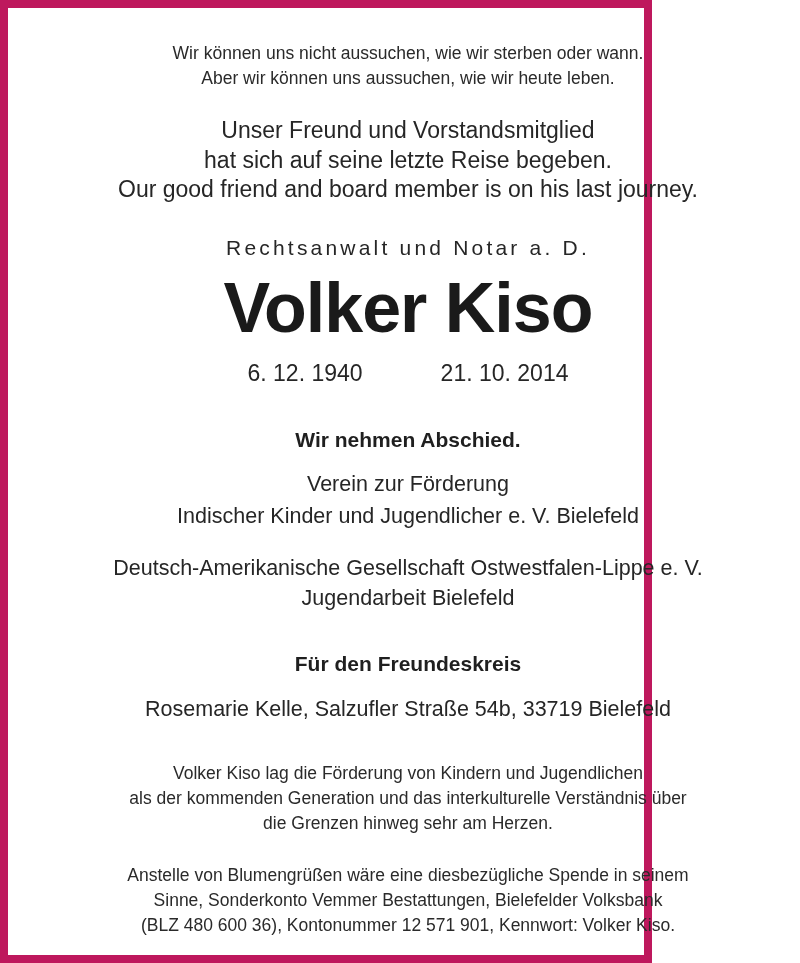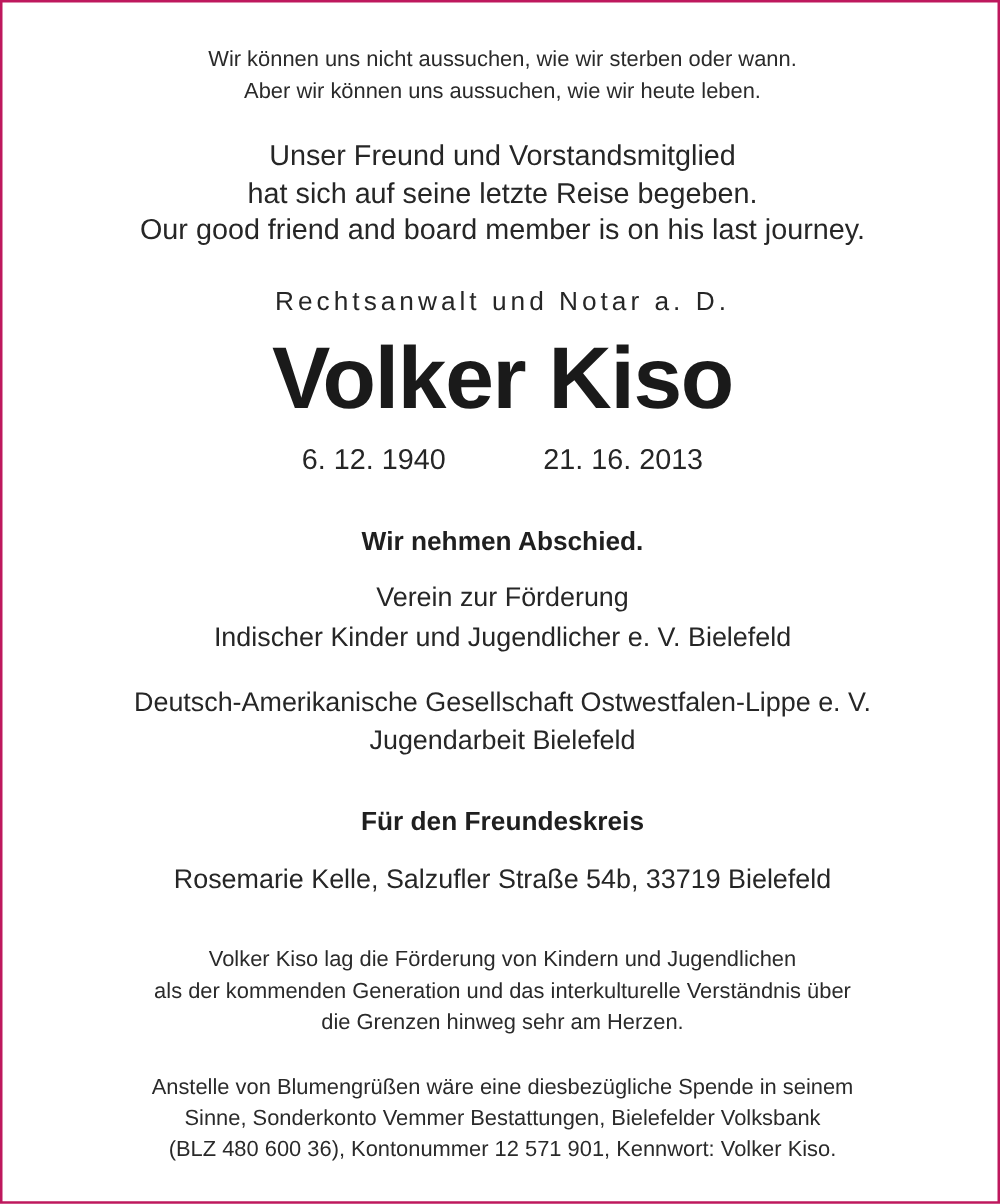--- a/index.html
+++ b/index.html
@@ -1,21 +1,21 @@
 <!DOCTYPE html>
 <html><head>
   <meta charset="utf-8">
   <style>
     html, body { margin: 0; padding: 0; background: #ffffff; }
     body { width: 800px; height: 963px; overflow: hidden; }
     .frame {
       position: absolute; left: 0; top: 0;
-      width: 800px; height: 963px;
+      width: 652px; height: 963px;
       box-sizing: border-box;
-      border: 2px solid #be185d;
+      border: 8px solid #be185d;
       background: #ffffff;
     }
     .line {
       position: absolute; left: 0; width: 800px;
       text-align: center;
       font-family: "Liberation Sans", "DejaVu Sans", sans-serif;
       color: #222222;
       white-space: nowrap;
       line-height: 1;
     }
@@ -38,21 +38,21 @@
   <div class="line motto" style="top:37px;">Wir können uns nicht aussuchen, wie wir sterben oder wann.</div>
   <div class="line motto" style="top:62px;">Aber wir können uns aussuchen, wie wir heute leben.</div>
 
   <div class="line intro" style="top:111px;">Unser Freund und Vorstandsmitglied</div>
   <div class="line intro" style="top:141px;">hat sich auf seine letzte Reise begeben.</div>
   <div class="line intro" style="top:170px;">Our good friend and board member is on his last journey.</div>
 
   <div class="line title" style="top:229px;">Rechtsanwalt und Notar a. D.</div>
   <div class="line name" style="top:265px;">Volker Kiso</div>
   <div class="line dates" style="top:354px;">
-    <span>6. 12. 1940</span><span class="gap"></span><span>21. 16. 2013</span>
+    <span>6. 12. 1940</span><span class="gap"></span><span>21. 10. 2014</span>
   </div>
 
   <div class="line heading" style="top:421px;">Wir nehmen Abschied.</div>
 
   <div class="line sender" style="top:466px;">Verein zur Förderung</div>
   <div class="line sender" style="top:498px;">Indischer Kinder und Jugendlicher e. V. Bielefeld</div>
 
   <div class="line sender" style="top:550px;">Deutsch-Amerikanische Gesellschaft Ostwestfalen-Lippe e. V.</div>
   <div class="line sender" style="top:580px;">Jugendarbeit Bielefeld</div>
 

